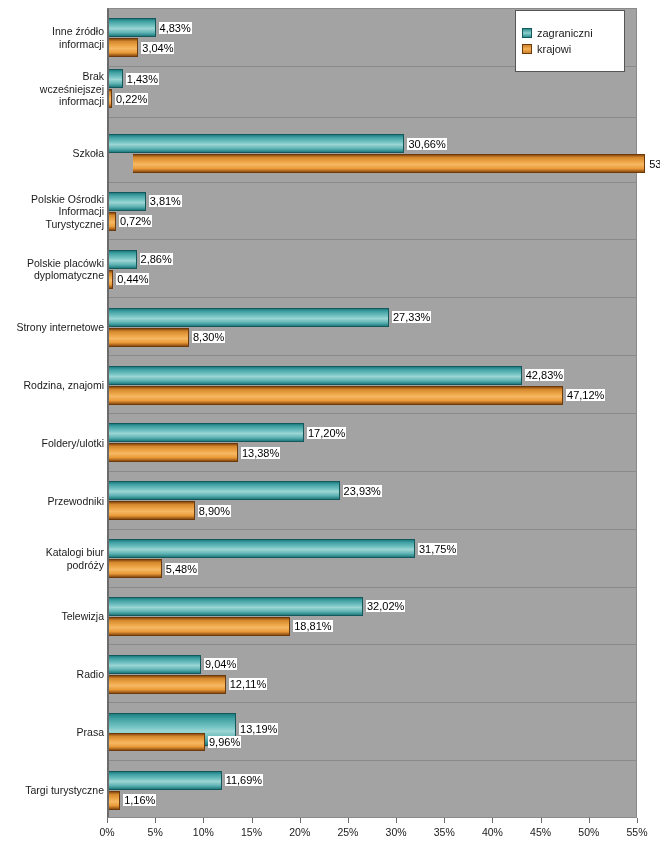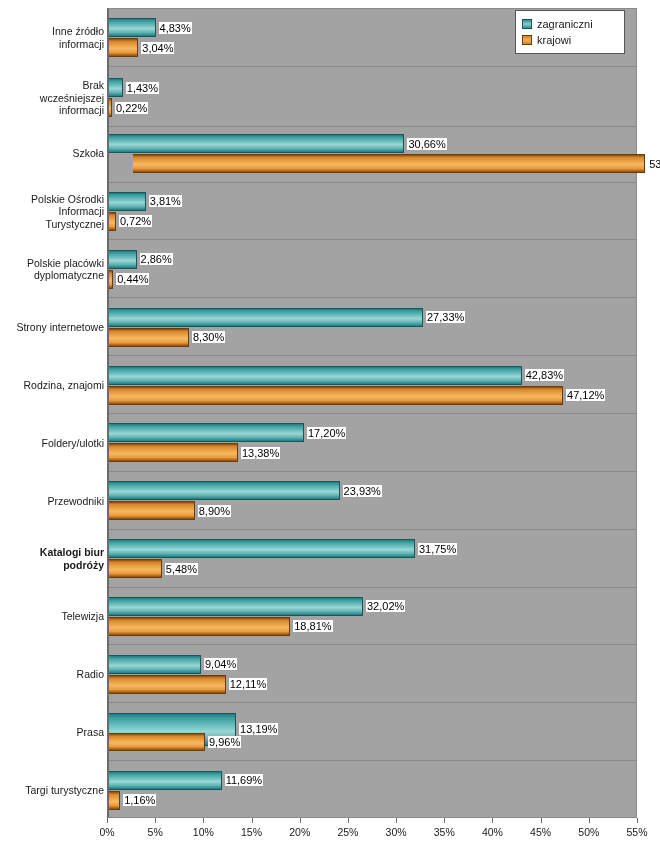--- a/index.html
+++ b/index.html
@@ -107,21 +107,21 @@
     color: #1a1a1a;
     white-space: nowrap;
   }
 
   
   #legend {
     position: absolute;
     left: 515px;
     top: 10px;
     width: 110px;
-    padding: 5px 6px;
+    padding: 14px 6px;
     border: 1px solid #555555;
     background: #ffffff;
     z-index: 5;
   }
   .legend-item {
     display: flex;
     align-items: center;
     height: 16px;
   }
   .legend-swatch {
@@ -155,21 +155,21 @@
         <div class="cat-row" style="top: 0px; height: 57.8571px;">
           <div class="cat-label" style="top: 16.4286px;">Inne źródło
 informacji</div>
           <div class="bar teal" style="width: 46.5436px; top: 9.42857px; height: 19px;">
             <span class="bar-value">4,83%</span>
           </div>
           <div class="bar orange" style="width: 29.2945px; top: 29.4286px; height: 19px;">
             <span class="bar-value">3,04%</span>
           </div>
         </div>
-        <div class="cat-row" style="top: 60px; height: 57.8571px; padding-left: 25px;">
+        <div class="cat-row" style="top: 51px; height: 57.8571px; padding-left: 25px;">
           <div class="cat-label" style="top: 10.1786px;">Brak
 wcześniejszej
 informacji</div>
           <div class="bar teal" style="width: 13.78px; top: 9.42857px; height: 19px;">
             <span class="bar-value">1,43%</span>
           </div>
           <div class="bar orange" style="width: 3px; top: 29.4286px; height: 19px;">
             <span class="bar-value">0,22%</span>
           </div>
         </div>
@@ -198,21 +198,21 @@
 dyplomatyczne</div>
           <div class="bar teal" style="width: 27.56px; top: 9.42857px; height: 19px;">
             <span class="bar-value">2,86%</span>
           </div>
           <div class="bar orange" style="width: 4.24px; top: 29.4286px; height: 19px;">
             <span class="bar-value">0,44%</span>
           </div>
         </div>
         <div class="cat-row" style="top: 289.286px; height: 57.8571px;">
           <div class="cat-label" style="top: 22.6786px;">Strony internetowe</div>
-          <div class="bar teal" style="width: 314px; top: 9.42857px; height: 19px;">
+          <div class="bar teal" style="width: 280px; top: 9.42857px; height: 19px;">
             <span class="bar-value">27,33%</span>
           </div>
           <div class="bar orange" style="width: 79.9818px; top: 29.4286px; height: 19px;">
             <span class="bar-value">8,30%</span>
           </div>
         </div>
         <div class="cat-row" style="top: 347.143px; height: 57.8571px;">
           <div class="cat-label" style="top: 22.6786px;">Rodzina, znajomi</div>
           <div class="bar teal" style="width: 412.725px; top: 9.42857px; height: 19px;">
             <span class="bar-value">42,83%</span>
@@ -233,21 +233,21 @@
         <div class="cat-row" style="top: 462.857px; height: 57.8571px;">
           <div class="cat-label" style="top: 22.6786px;">Przewodniki</div>
           <div class="bar teal" style="width: 230.598px; top: 9.42857px; height: 19px;">
             <span class="bar-value">23,93%</span>
           </div>
           <div class="bar orange" style="width: 85.7636px; top: 29.4286px; height: 19px;">
             <span class="bar-value">8,90%</span>
           </div>
         </div>
         <div class="cat-row" style="top: 520.714px; height: 57.8571px;">
-          <div class="cat-label" style="top: 16.4286px; font-weight: bold;">Katalogi biur
+          <div class="cat-label" style="top: 16.4286px;">Katalogi biur
 podróży</div>
           <div class="bar teal" style="width: 305.955px; top: 9.42857px; height: 19px;">
             <span class="bar-value">31,75%</span>
           </div>
           <div class="bar orange" style="width: 52.8073px; top: 29.4286px; height: 19px;">
             <span class="bar-value">5,48%</span>
           </div>
         </div>
         <div class="cat-row" style="top: 578.571px; height: 57.8571px;">
           <div class="cat-label" style="top: 22.6786px;">Telewizja</div>

